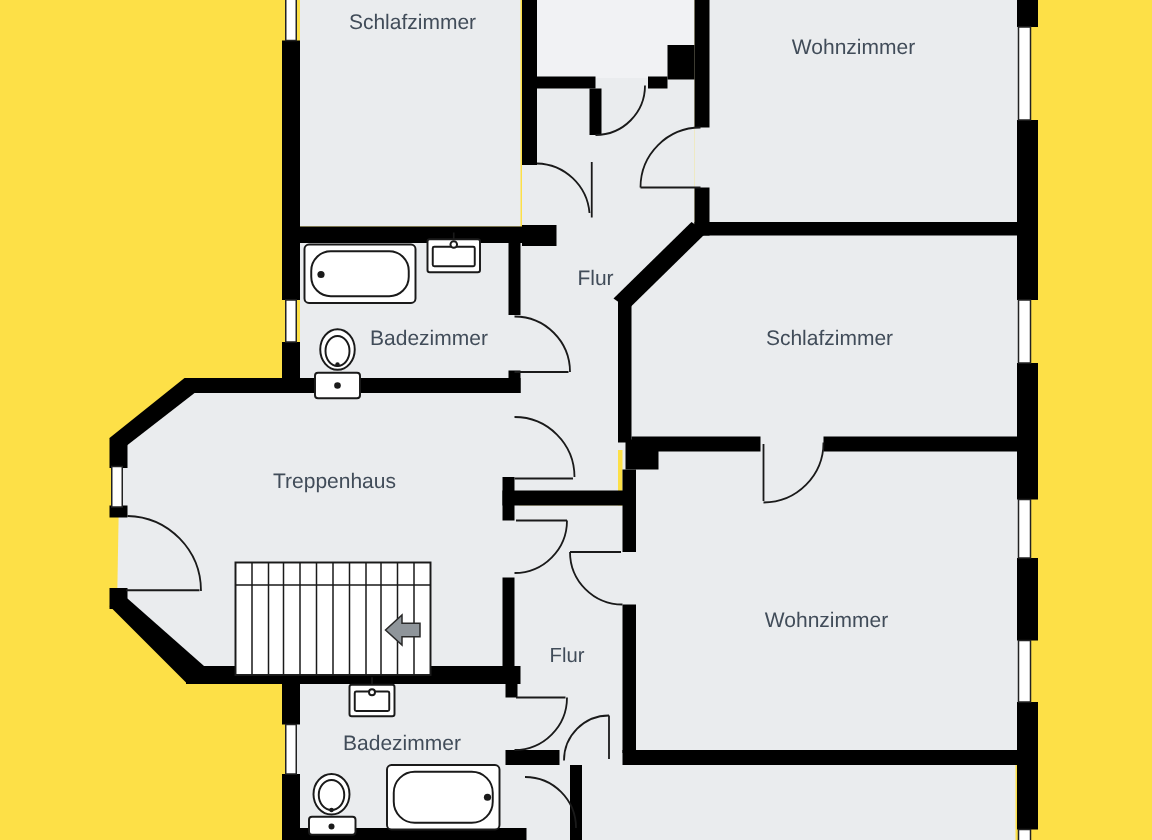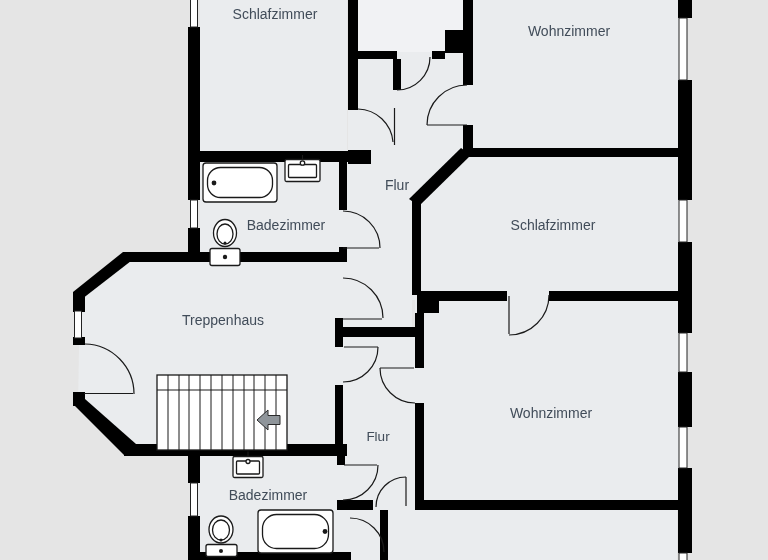--- a/index.html
+++ b/index.html
@@ -1,16 +1,16 @@
 <!DOCTYPE html>
 <html><head>
 <meta charset="utf-8">
 <style>
   html,body{margin:0;padding:0;background:#ffffff;}
-  .canvas{position:relative;width:768px;height:560px;background:#e5e5e5;overflow:hidden;}
+  .canvas{position:relative;width:768px;height:560px;background:#fde047;overflow:hidden;}
   svg{display:block;}
   .labels text{
     font-family:"Liberation Sans", sans-serif;
     font-size:14px;
     text-anchor:middle;
   }
   .labels .small{font-size:13.5px;}
 </style>
 </head>
 <body>

